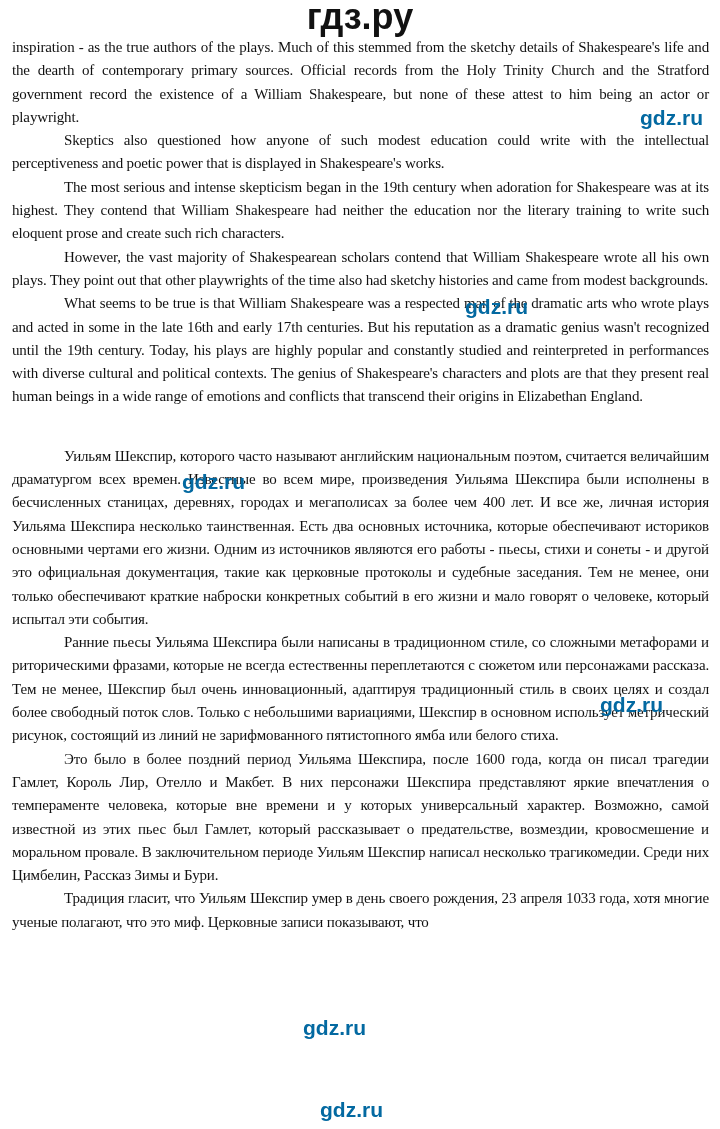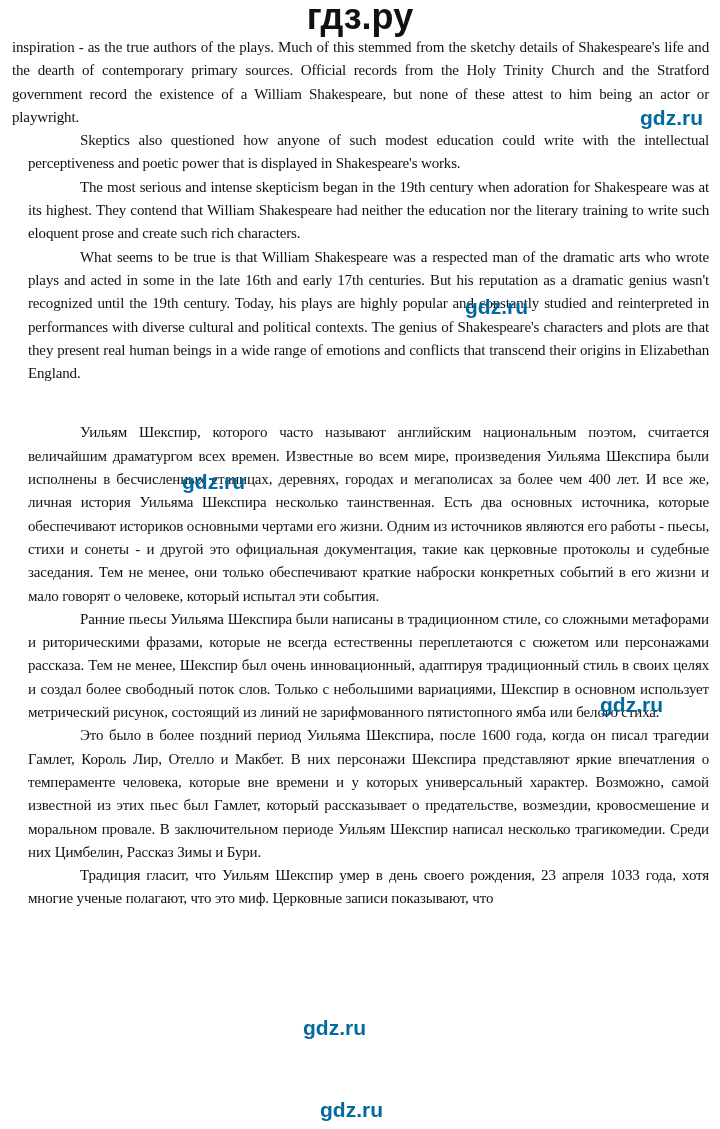--- a/index.html
+++ b/index.html
@@ -8,36 +8,37 @@
     position: absolute; top: 0; left: 0; width: 720px; text-align: center;
     font-family: "Liberation Sans", sans-serif; font-weight: bold; font-size: 36px;
     line-height: 34px; color: #111;
   }
   .doc {
     position: absolute; left: 12px; top: 36px; width: 697px;
     font-family: "Liberation Serif", serif; font-size: 15px; line-height: 23.3px;
     text-align: justify; letter-spacing: -0.15px;
   }
   .doc p { margin: 0; }
-  .doc p.indent { text-indent: 52px; margin-left: 16px; }
+  .doc p.indent { text-indent: 52px; }
   .doc .gap { height: 36px; }
   .wm {
     position: absolute; font-family: "Liberation Sans", sans-serif; font-weight: bold;
     font-size: 21px; color: #0369a1; line-height: 24px;
   }
 </style>
 </head>
 <body>
 
 <div class="header">гдз.ру</div>
 
 <div class="doc">
   <p>inspiration - as the true authors of the plays. Much of this stemmed from the sketchy details of Shakespeare's life and the dearth of contemporary primary sources. Official records from the Holy Trinity Church and the Stratford government record the existence of a William Shakespeare, but none of these attest to him being an actor or playwright.</p>
   <p class="indent">Skeptics also questioned how anyone of such modest education could write with the intellectual perceptiveness and poetic power that is displayed in Shakespeare's works.</p>
   <p class="indent">The most serious and intense skepticism began in the 19th century when adoration for Shakespeare was at its highest. They contend that William Shakespeare had neither the education nor the literary training to write such eloquent prose and create such rich characters.</p>
+  <p class="indent">However, the vast majority of Shakespearean scholars contend that William Shakespeare wrote all his own plays. They point out that other playwrights of the time also had sketchy histories and came from modest backgrounds.</p>
   <p class="indent">What seems to be true is that William Shakespeare was a respected man of the dramatic arts who wrote plays and acted in some in the late 16th and early 17th centuries. But his reputation as a dramatic genius wasn't recognized until the 19th century. Today, his plays are highly popular and constantly studied and reinterpreted in performances with diverse cultural and political contexts. The genius of Shakespeare's characters and plots are that they present real human beings in a wide range of emotions and conflicts that transcend their origins in Elizabethan England.</p>
   <div class="gap"></div>
   <p class="indent">Уильям Шекспир, которого часто называют английским национальным поэтом, считается величайшим драматургом всех времен. Известные во всем мире, произведения Уильяма Шекспира были исполнены в бесчисленных станицах, деревнях, городах и мегаполисах за более чем 400 лет. И все же, личная история Уильяма Шекспира несколько таинственная. Есть два основных источника, которые обеспечивают историков основными чертами его жизни. Одним из источников являются его работы - пьесы, стихи и сонеты - и другой это официальная документация, такие как церковные протоколы и судебные заседания. Тем не менее, они только обеспечивают краткие наброски конкретных событий в его жизни и мало говорят о человеке, который испытал эти события.</p>
   <p class="indent">Ранние пьесы Уильяма Шекспира были написаны в традиционном стиле, со сложными метафорами и риторическими фразами, которые не всегда естественны переплетаются с сюжетом или персонажами рассказа. Тем не менее, Шекспир был очень инновационный, адаптируя традиционный стиль в своих целях и создал более свободный поток слов. Только с небольшими вариациями, Шекспир в основном использует метрический рисунок, состоящий из линий не зарифмованного пятистопного ямба или белого стиха.</p>
   <p class="indent">Это было в более поздний период Уильяма Шекспира, после 1600 года, когда он писал трагедии Гамлет, Король Лир, Отелло и Макбет. В них персонажи Шекспира представляют яркие впечатления о темпераменте человека, которые вне времени и у которых универсальный характер. Возможно, самой известной из этих пьес был Гамлет, который рассказывает о предательстве, возмездии, кровосмешение и моральном провале. В заключительном периоде Уильям Шекспир написал несколько трагикомедии. Среди них Цимбелин, Рассказ Зимы и Бури.</p>
   <p class="indent">Традиция гласит, что Уильям Шекспир умер в день своего рождения, 23 апреля 1033 года, хотя многие ученые полагают, что это миф. Церковные записи показывают, что</p>
 </div>
 
 <div class="wm" style="left:640px; top:106px;">gdz.ru</div>
 <div class="wm" style="left:465px; top:295px;">gdz.ru</div>

